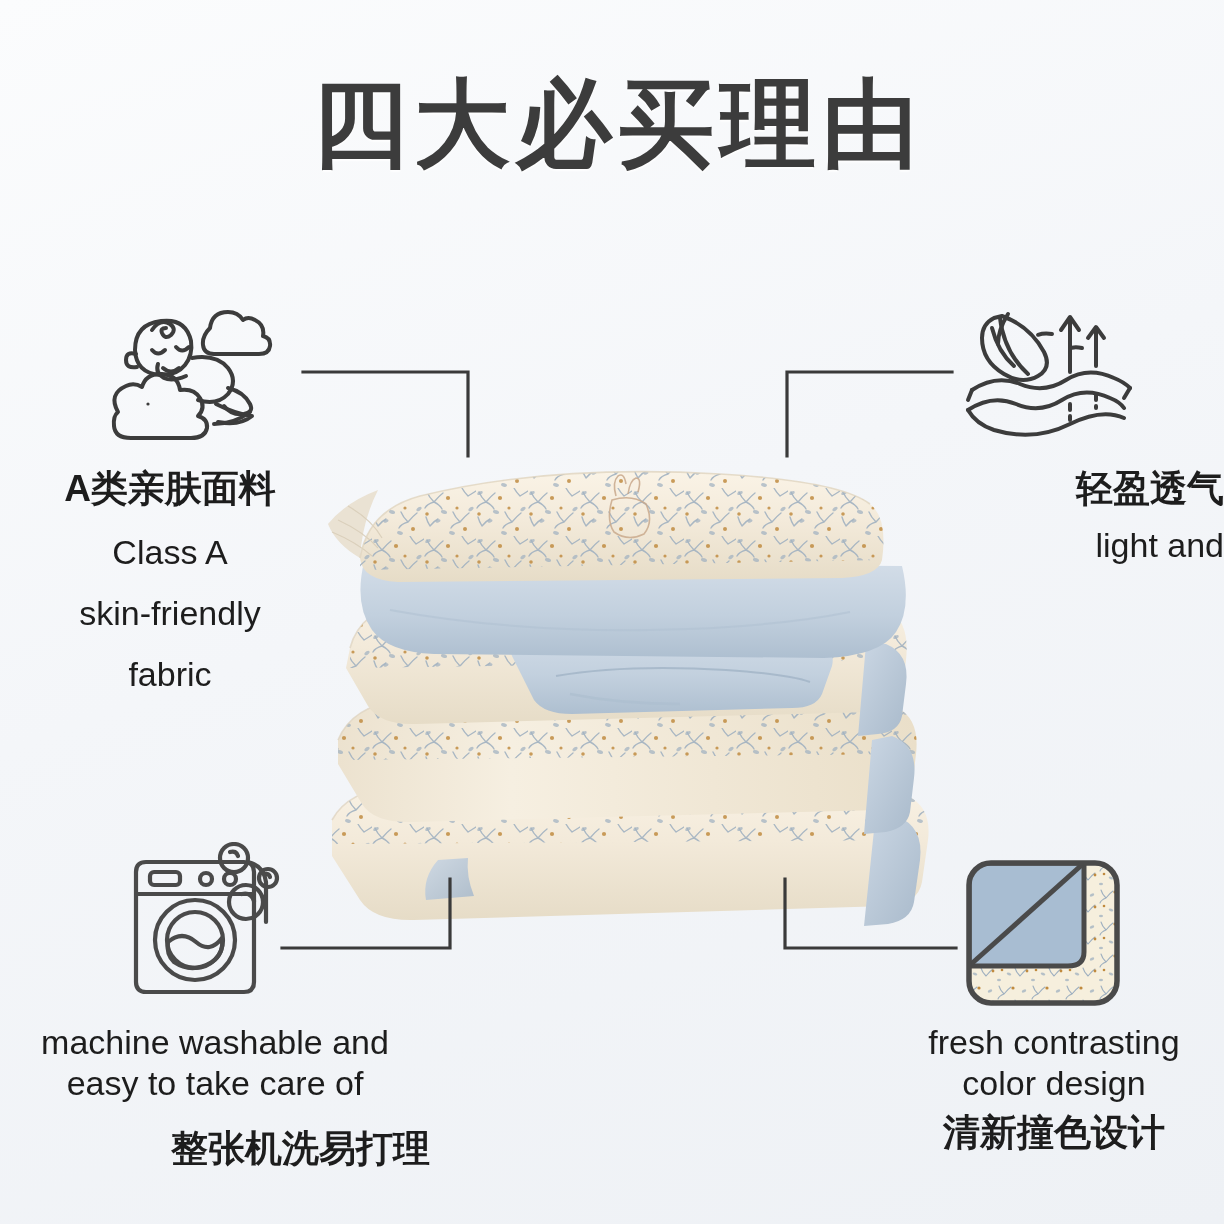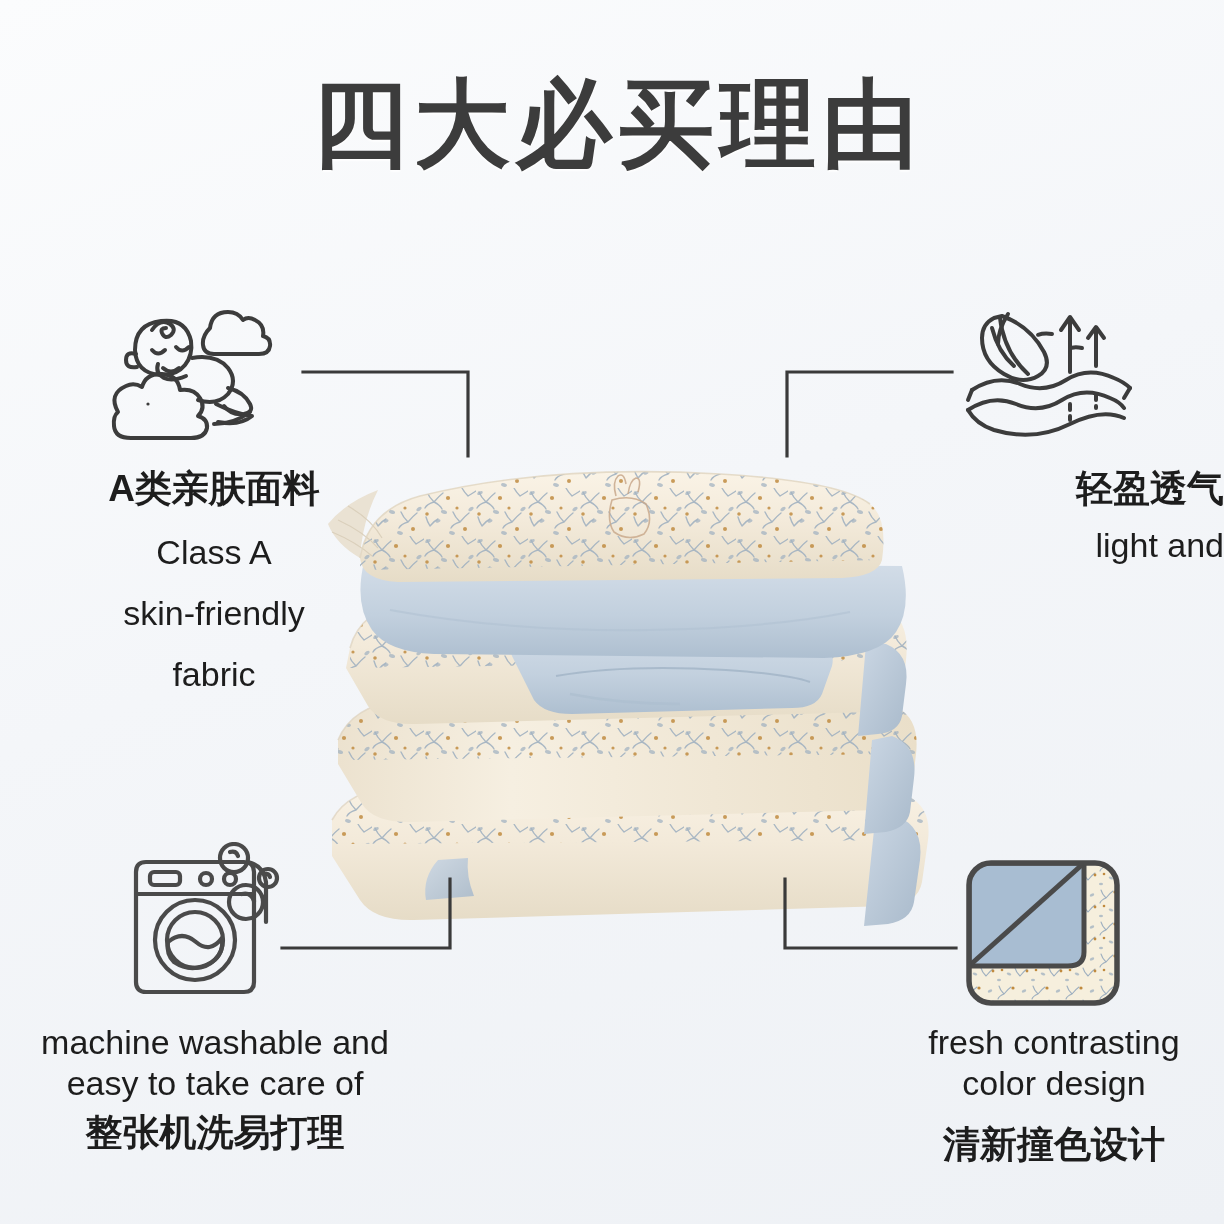--- a/index.html
+++ b/index.html
@@ -46,31 +46,31 @@
     white-space: nowrap;
   }
   .feat .en {
     font-size: 34px;
     font-weight: 400;
     color: #1d1d1d;
     line-height: 1.2;
     white-space: nowrap;
   }
 
-  #feat-tl { top: 466px; left: 0; width: 340px; text-align: center; padding-left: 44px; }
+  #feat-tl { top: 466px; left: 0; width: 340px; text-align: center; }
   #feat-tl .en { margin-top: 20px; }
 
   #feat-tr { top: 466px; right: 0; width: 290px; text-align: right; }
   #feat-tr .en { margin-top: 13px; }
 
   #feat-bl { top: 1022px; left: 0px; width: 430px; text-align: center; }
-  #feat-bl .cn { margin-top: 6px; }
+  #feat-bl .cn { margin-top: 22px; text-align: right; }
 
   #feat-br { top: 1022px; right: 0px; width: 340px; text-align: center; }
-  #feat-br .cn { margin-top: 18px; }
+  #feat-br .cn { margin-top: 6px; }
 
   
   .connector { position: absolute; }
 
   
   .icon { position: absolute; }
   #icon-baby   { left: 100px; top: 292px; }
   #icon-breath { left: 962px; top: 298px; }
   #icon-wash   { left: 118px; top: 842px; }
   #icon-color  { left: 962px; top: 856px; }

